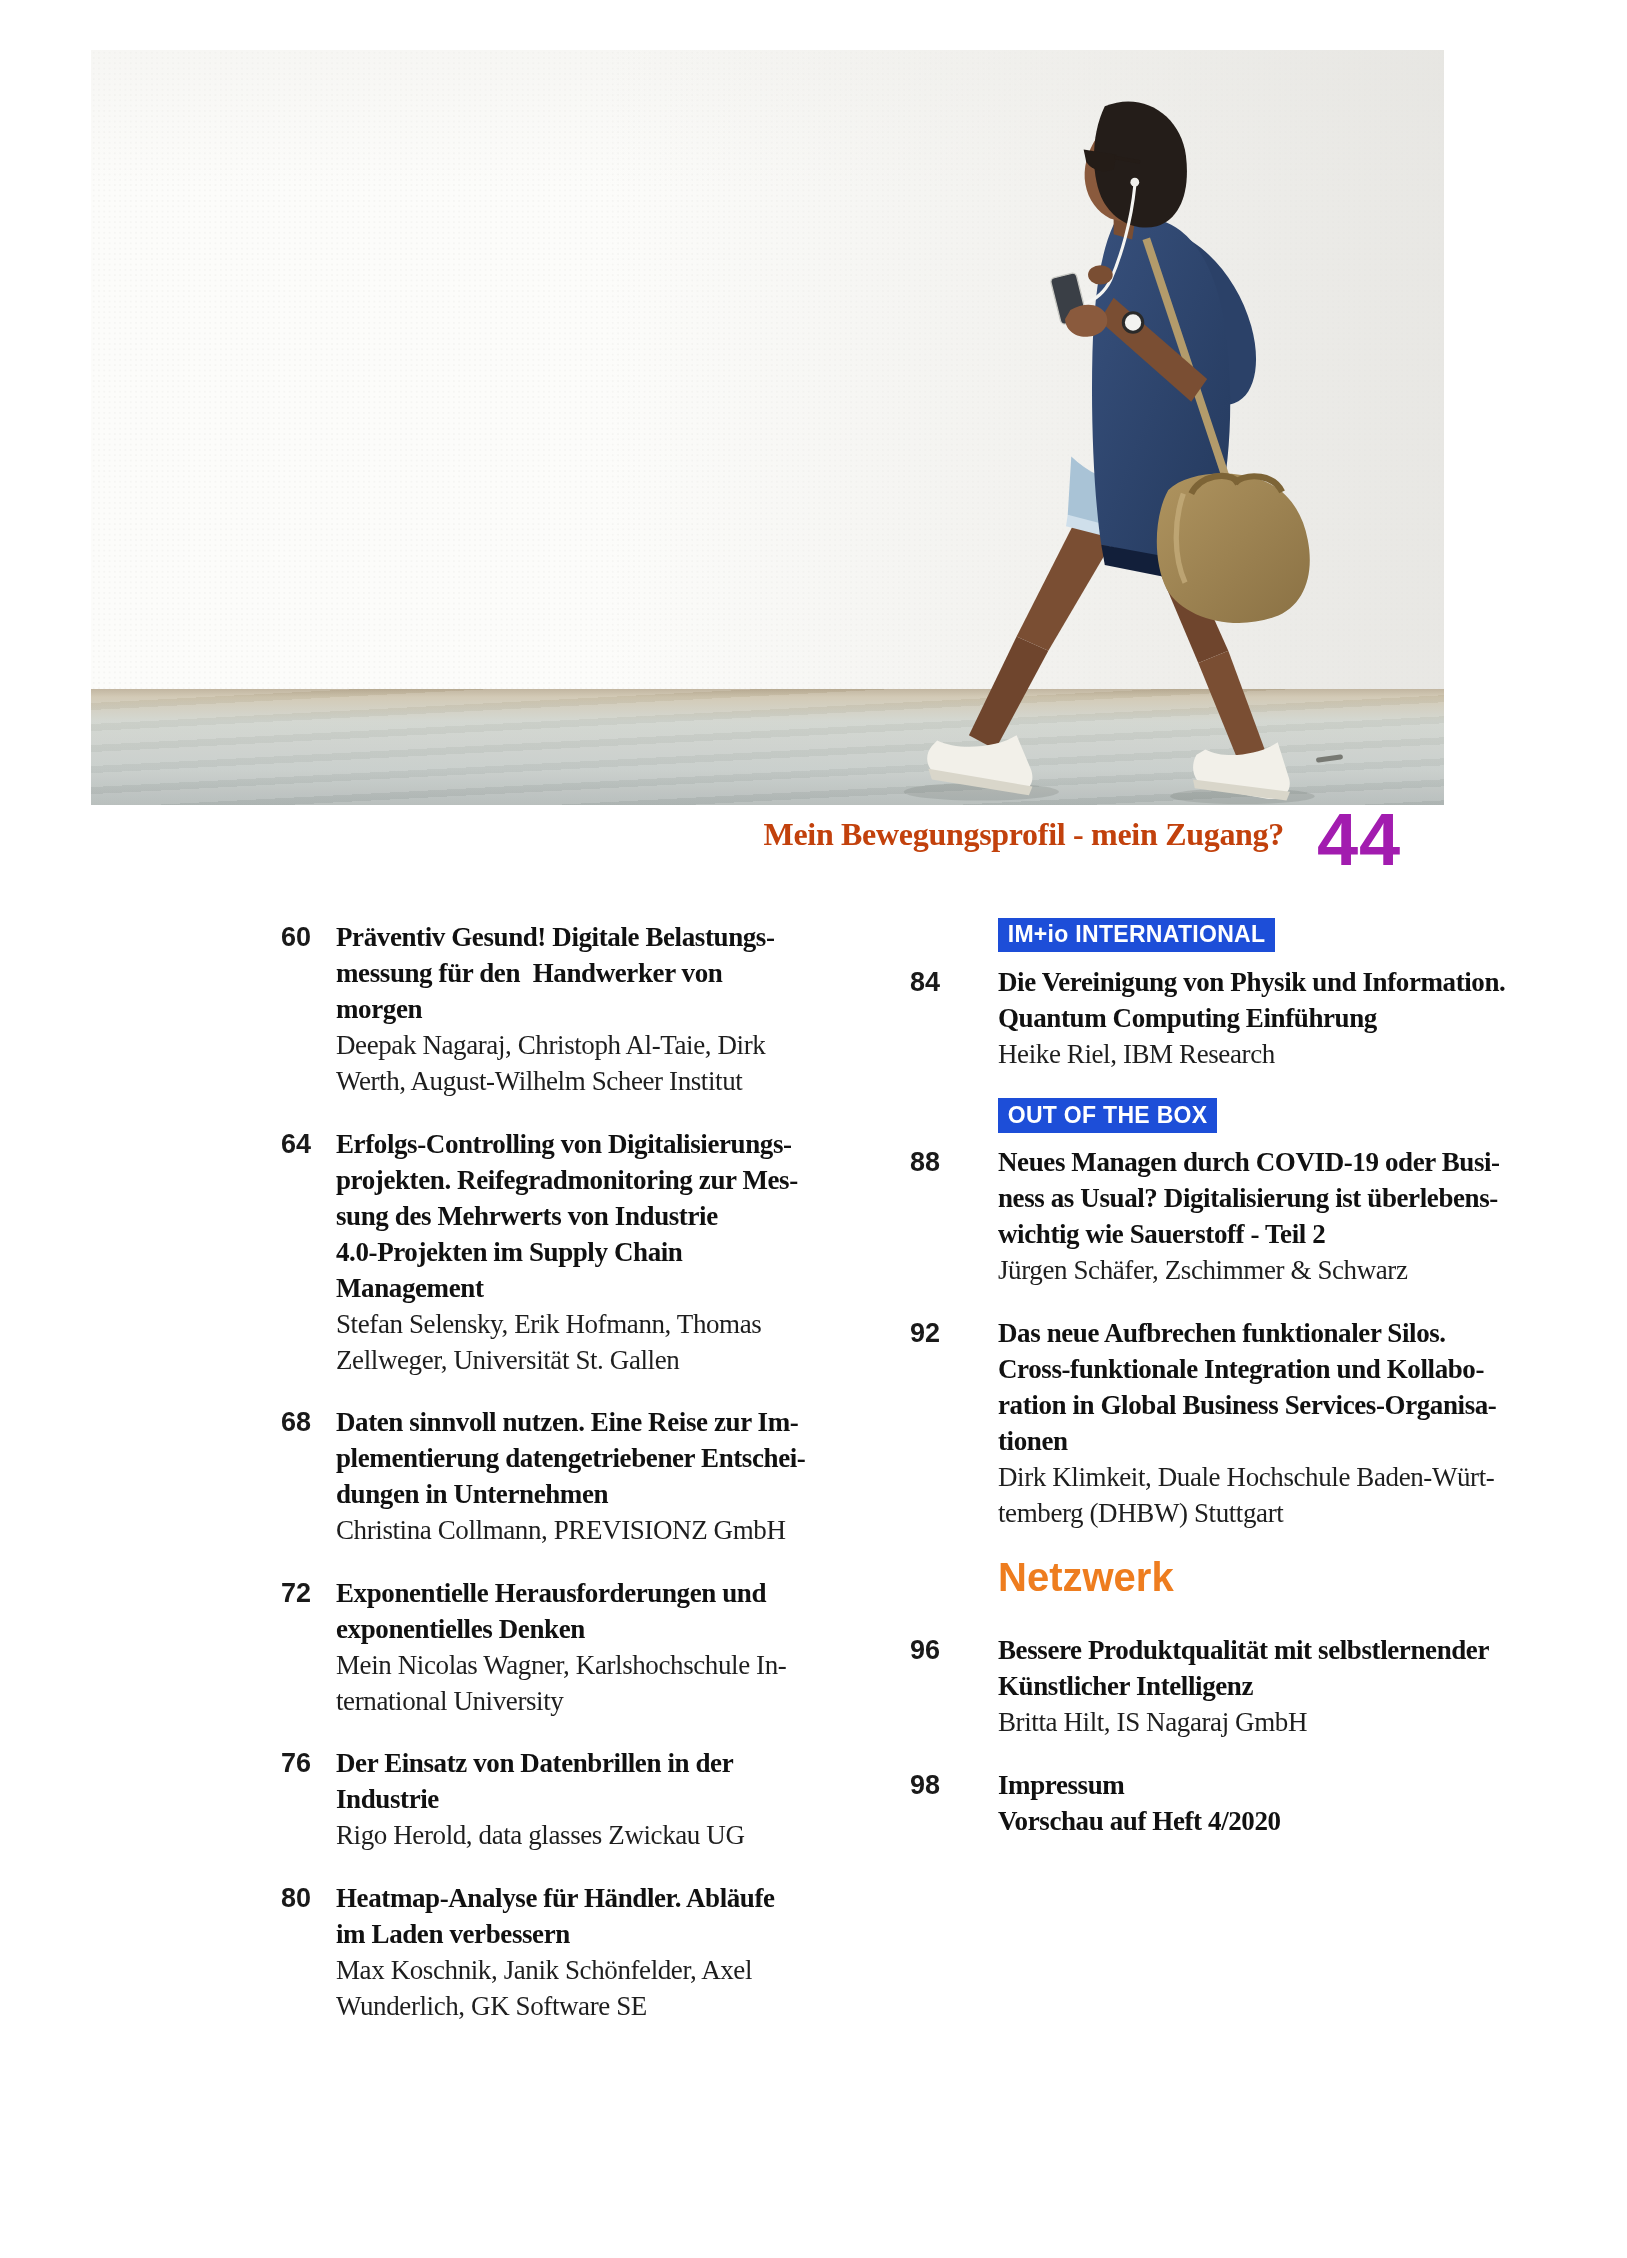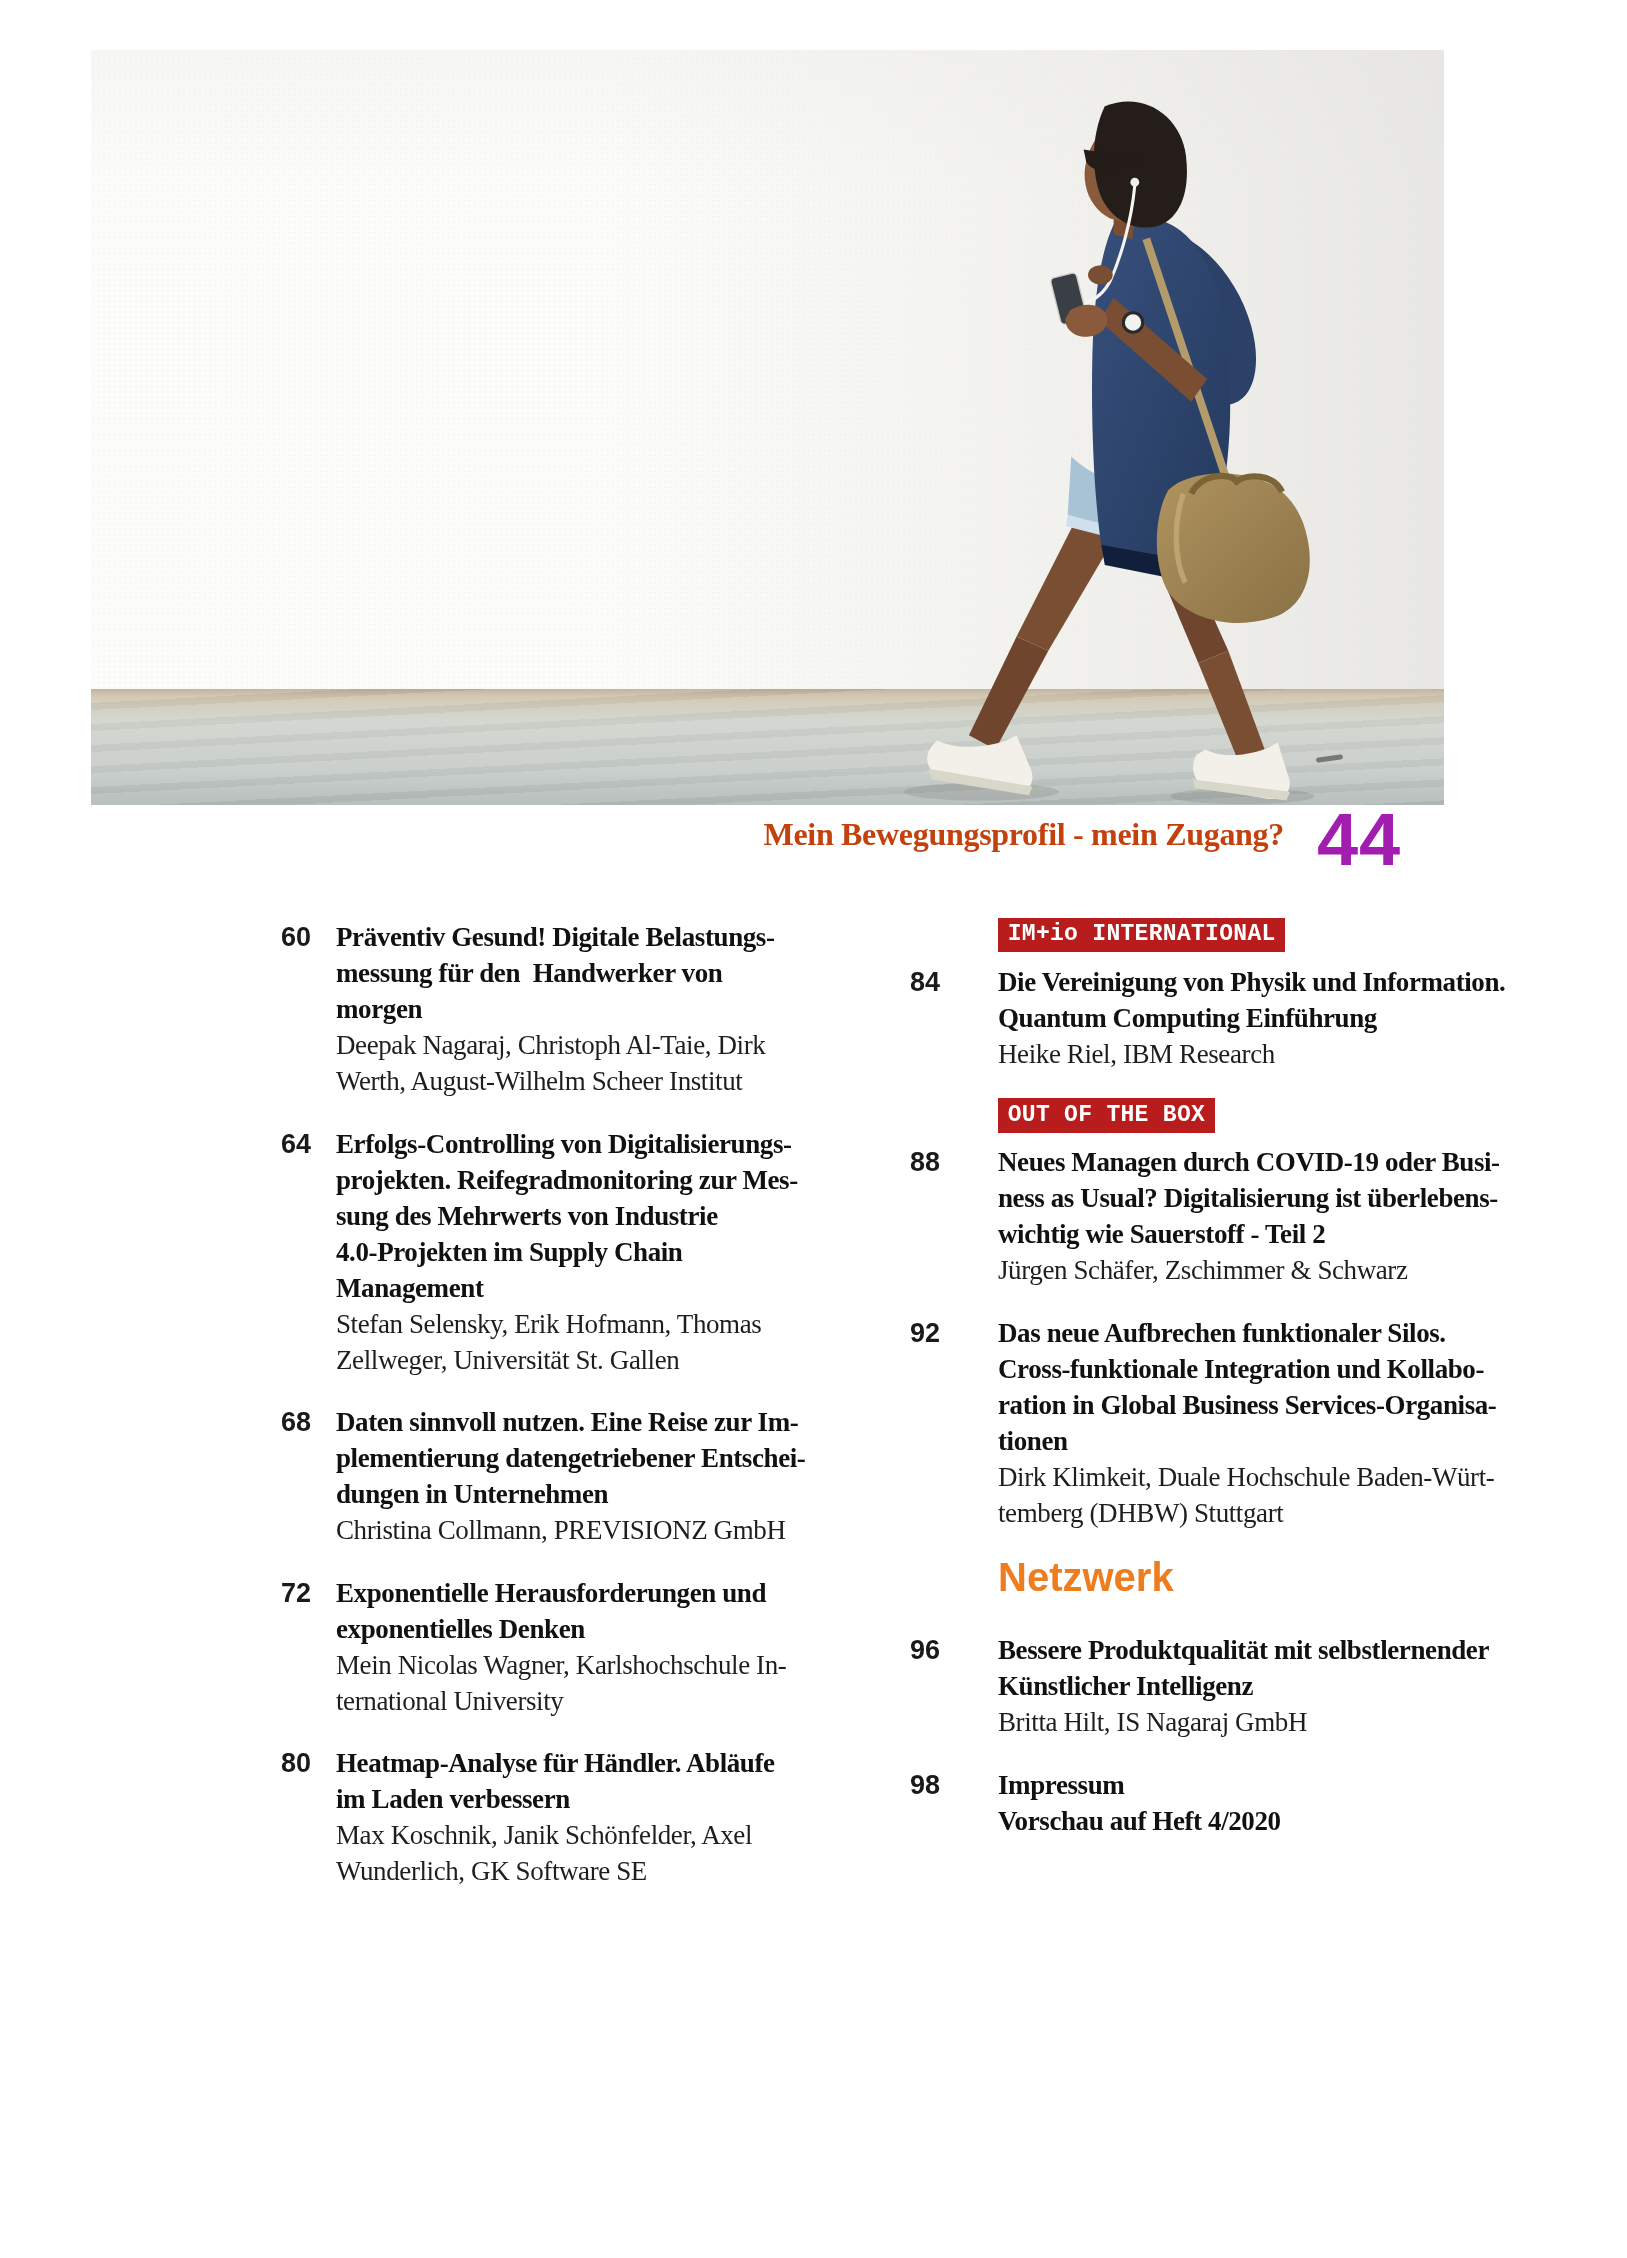--- a/index.html
+++ b/index.html
@@ -66,22 +66,22 @@
   .line {
     white-space:pre; font-size:27px; line-height:36px;
     letter-spacing:-0.4px; color:#141414;
   }
   .line.title { font-weight:bold; color:#111111; }
   .line.author { font-weight:normal; color:#1e1e1e; }
 
   .badge-row { margin:0 0 11.5px 0; }
   #right-col .badge-row { padding-left:88px; }
   .badge {
-    display:inline-block; background:#b91c1c; color:#ffffff;
-    font-family:Liberation Mono, monospace; font-weight:bold;
+    display:inline-block; background:#1d4ed8; color:#ffffff;
+    font-family:Liberation Sans, sans-serif; font-weight:bold;
     font-size:23px; line-height:1; padding:5.3px 9.7px 6.2px; letter-spacing:0.3px;
   }
   .section-heading {
     margin:25px 0 35px 88px;
     font-family:"Liberation Sans", sans-serif; font-weight:bold;
     font-size:40px; line-height:1; color:#ee7d1f;
   }
 </style>
 </head>
 <body>
@@ -188,20 +188,28 @@
     <div class="entry">
       <div class="num">72</div>
       <div>
         <div class="line title">Exponentielle Herausforderungen und</div>
         <div class="line title">exponentielles Denken</div>
         <div class="line author">Mein Nicolas Wagner, Karlshochschule In-</div>
         <div class="line author">ternational University</div>
       </div>
     </div>
     <div class="entry">
+      <div class="num">76</div>
+      <div>
+        <div class="line title">Der Einsatz von Datenbrillen in der</div>
+        <div class="line title">Industrie</div>
+        <div class="line author">Rigo Herold, data glasses Zwickau UG</div>
+      </div>
+    </div>
+    <div class="entry">
       <div class="num">80</div>
       <div>
         <div class="line title">Heatmap-Analyse für Händler. Abläufe</div>
         <div class="line title">im Laden verbessern</div>
         <div class="line author">Max Koschnik, Janik Schönfelder, Axel</div>
         <div class="line author">Wunderlich, GK Software SE</div>
       </div>
     </div>
   </div>
 <div id="right-col" class="toc-col">

